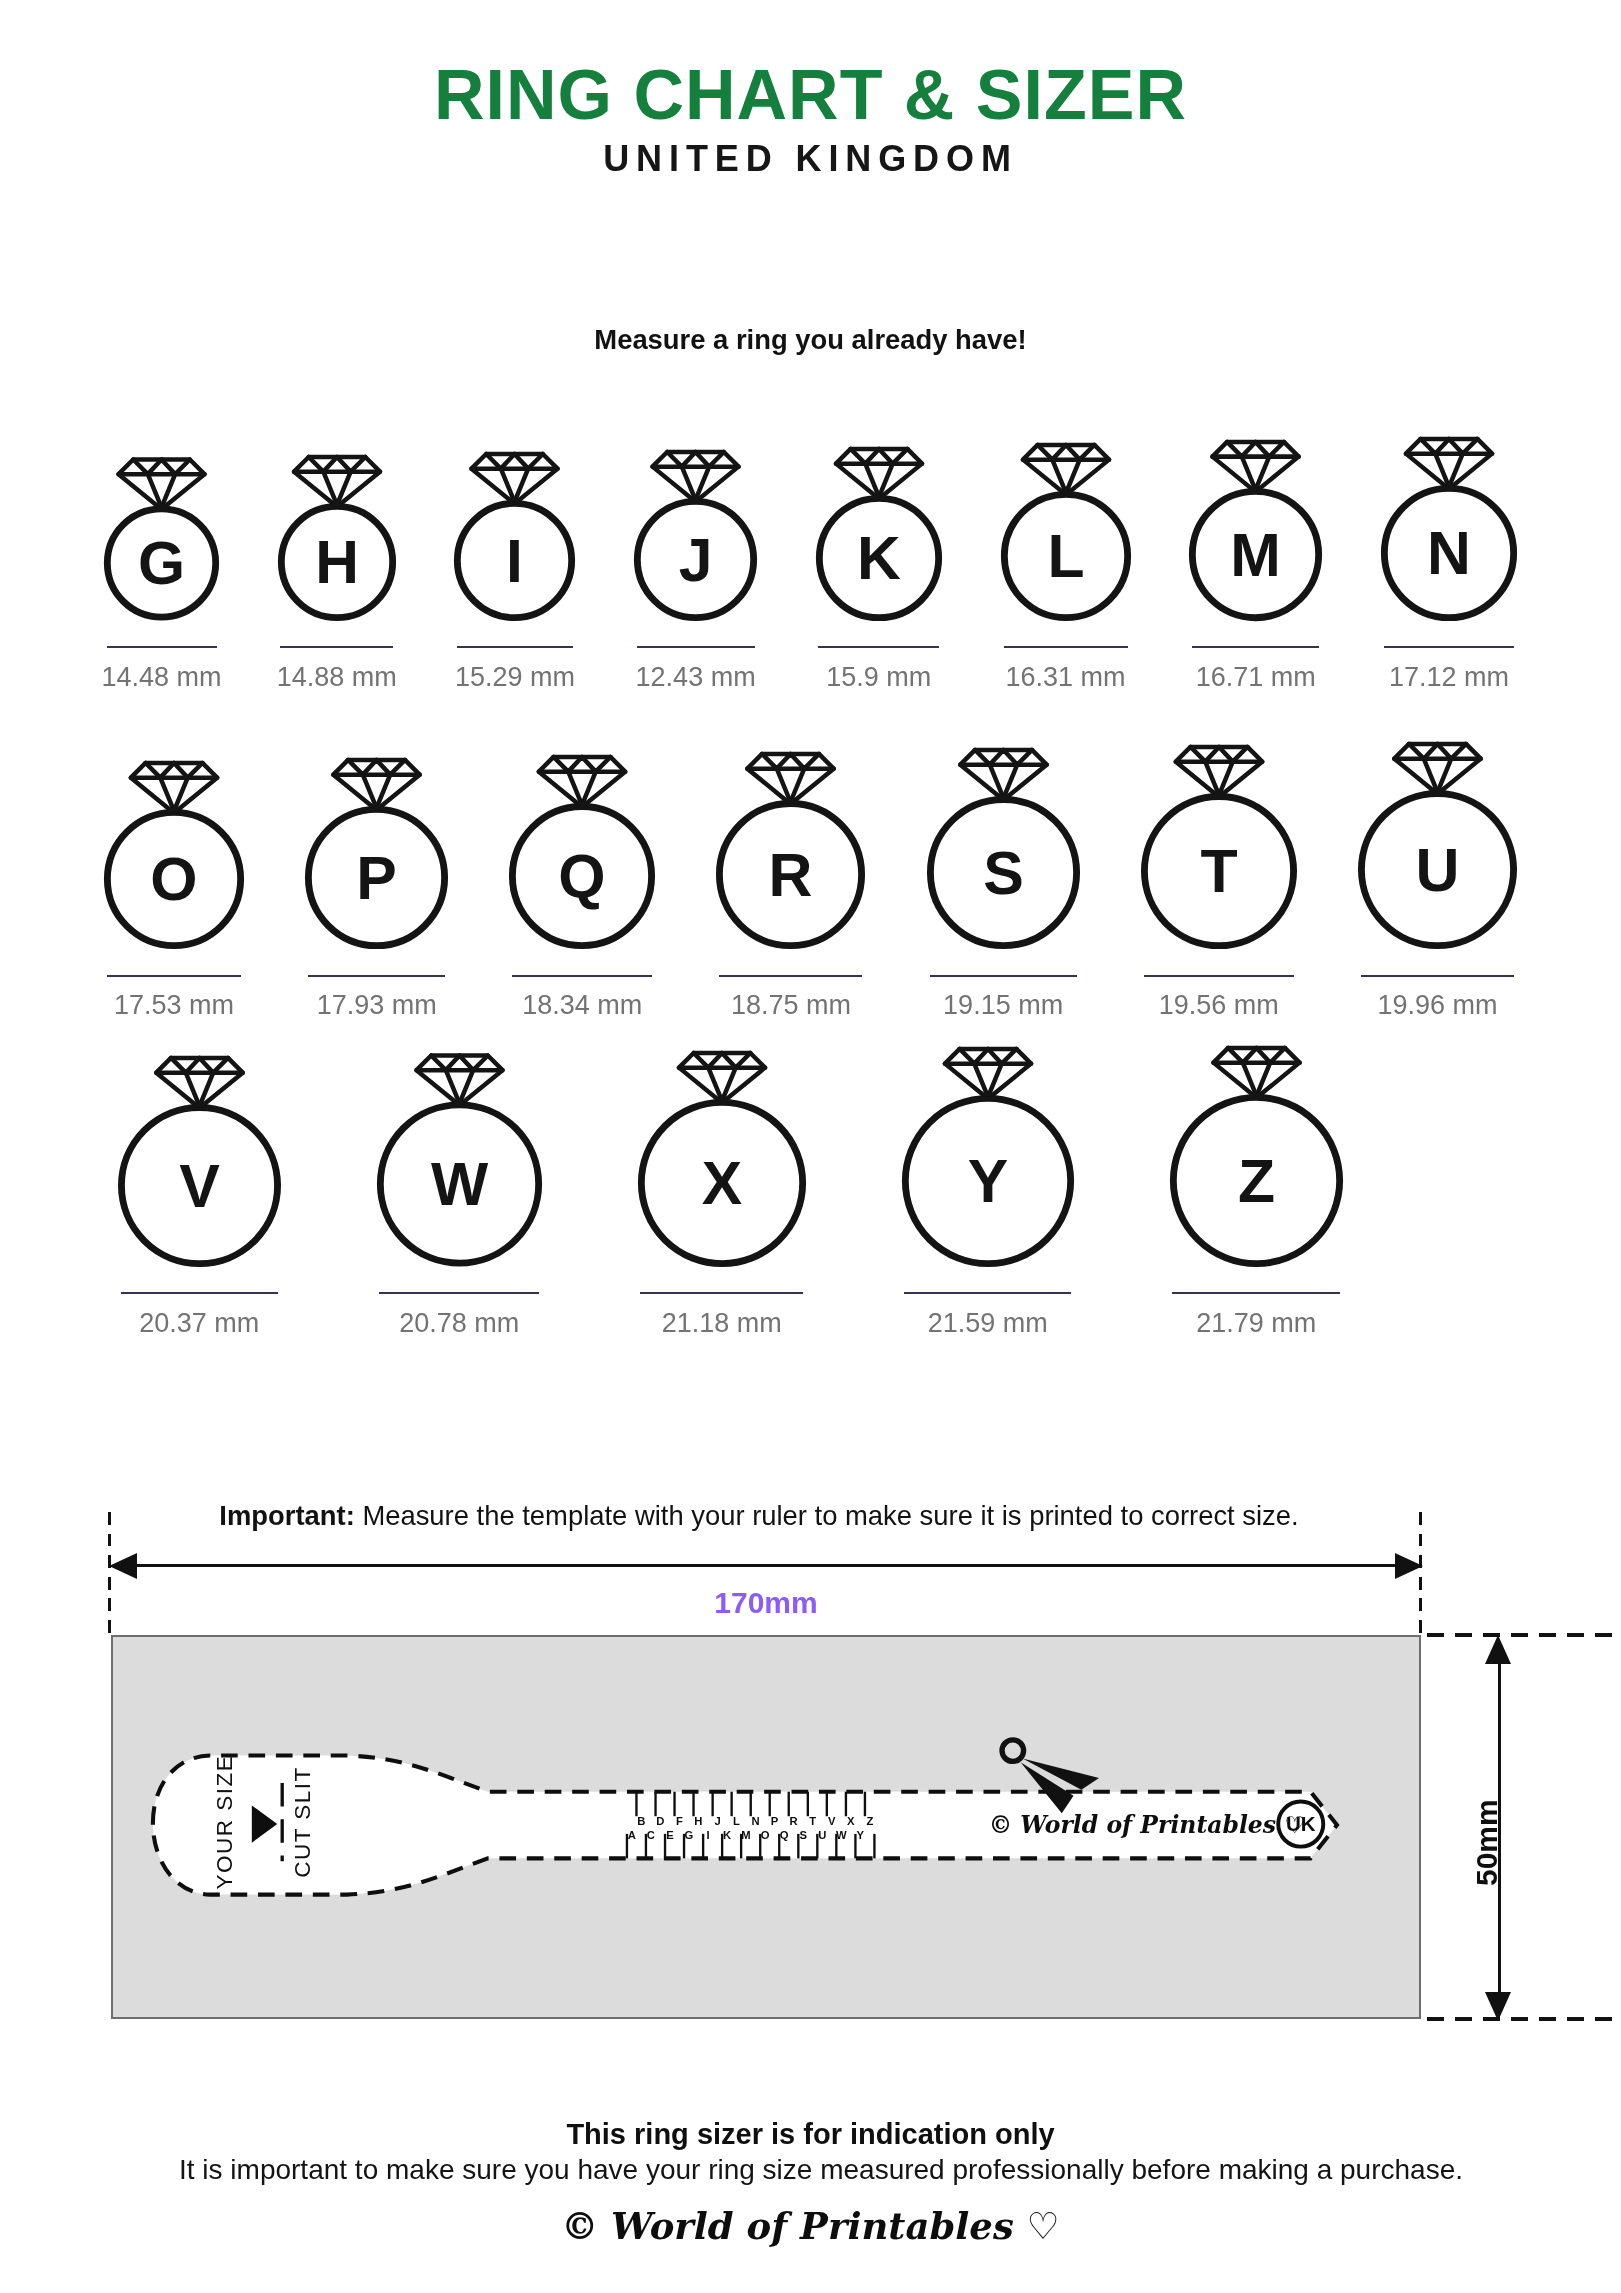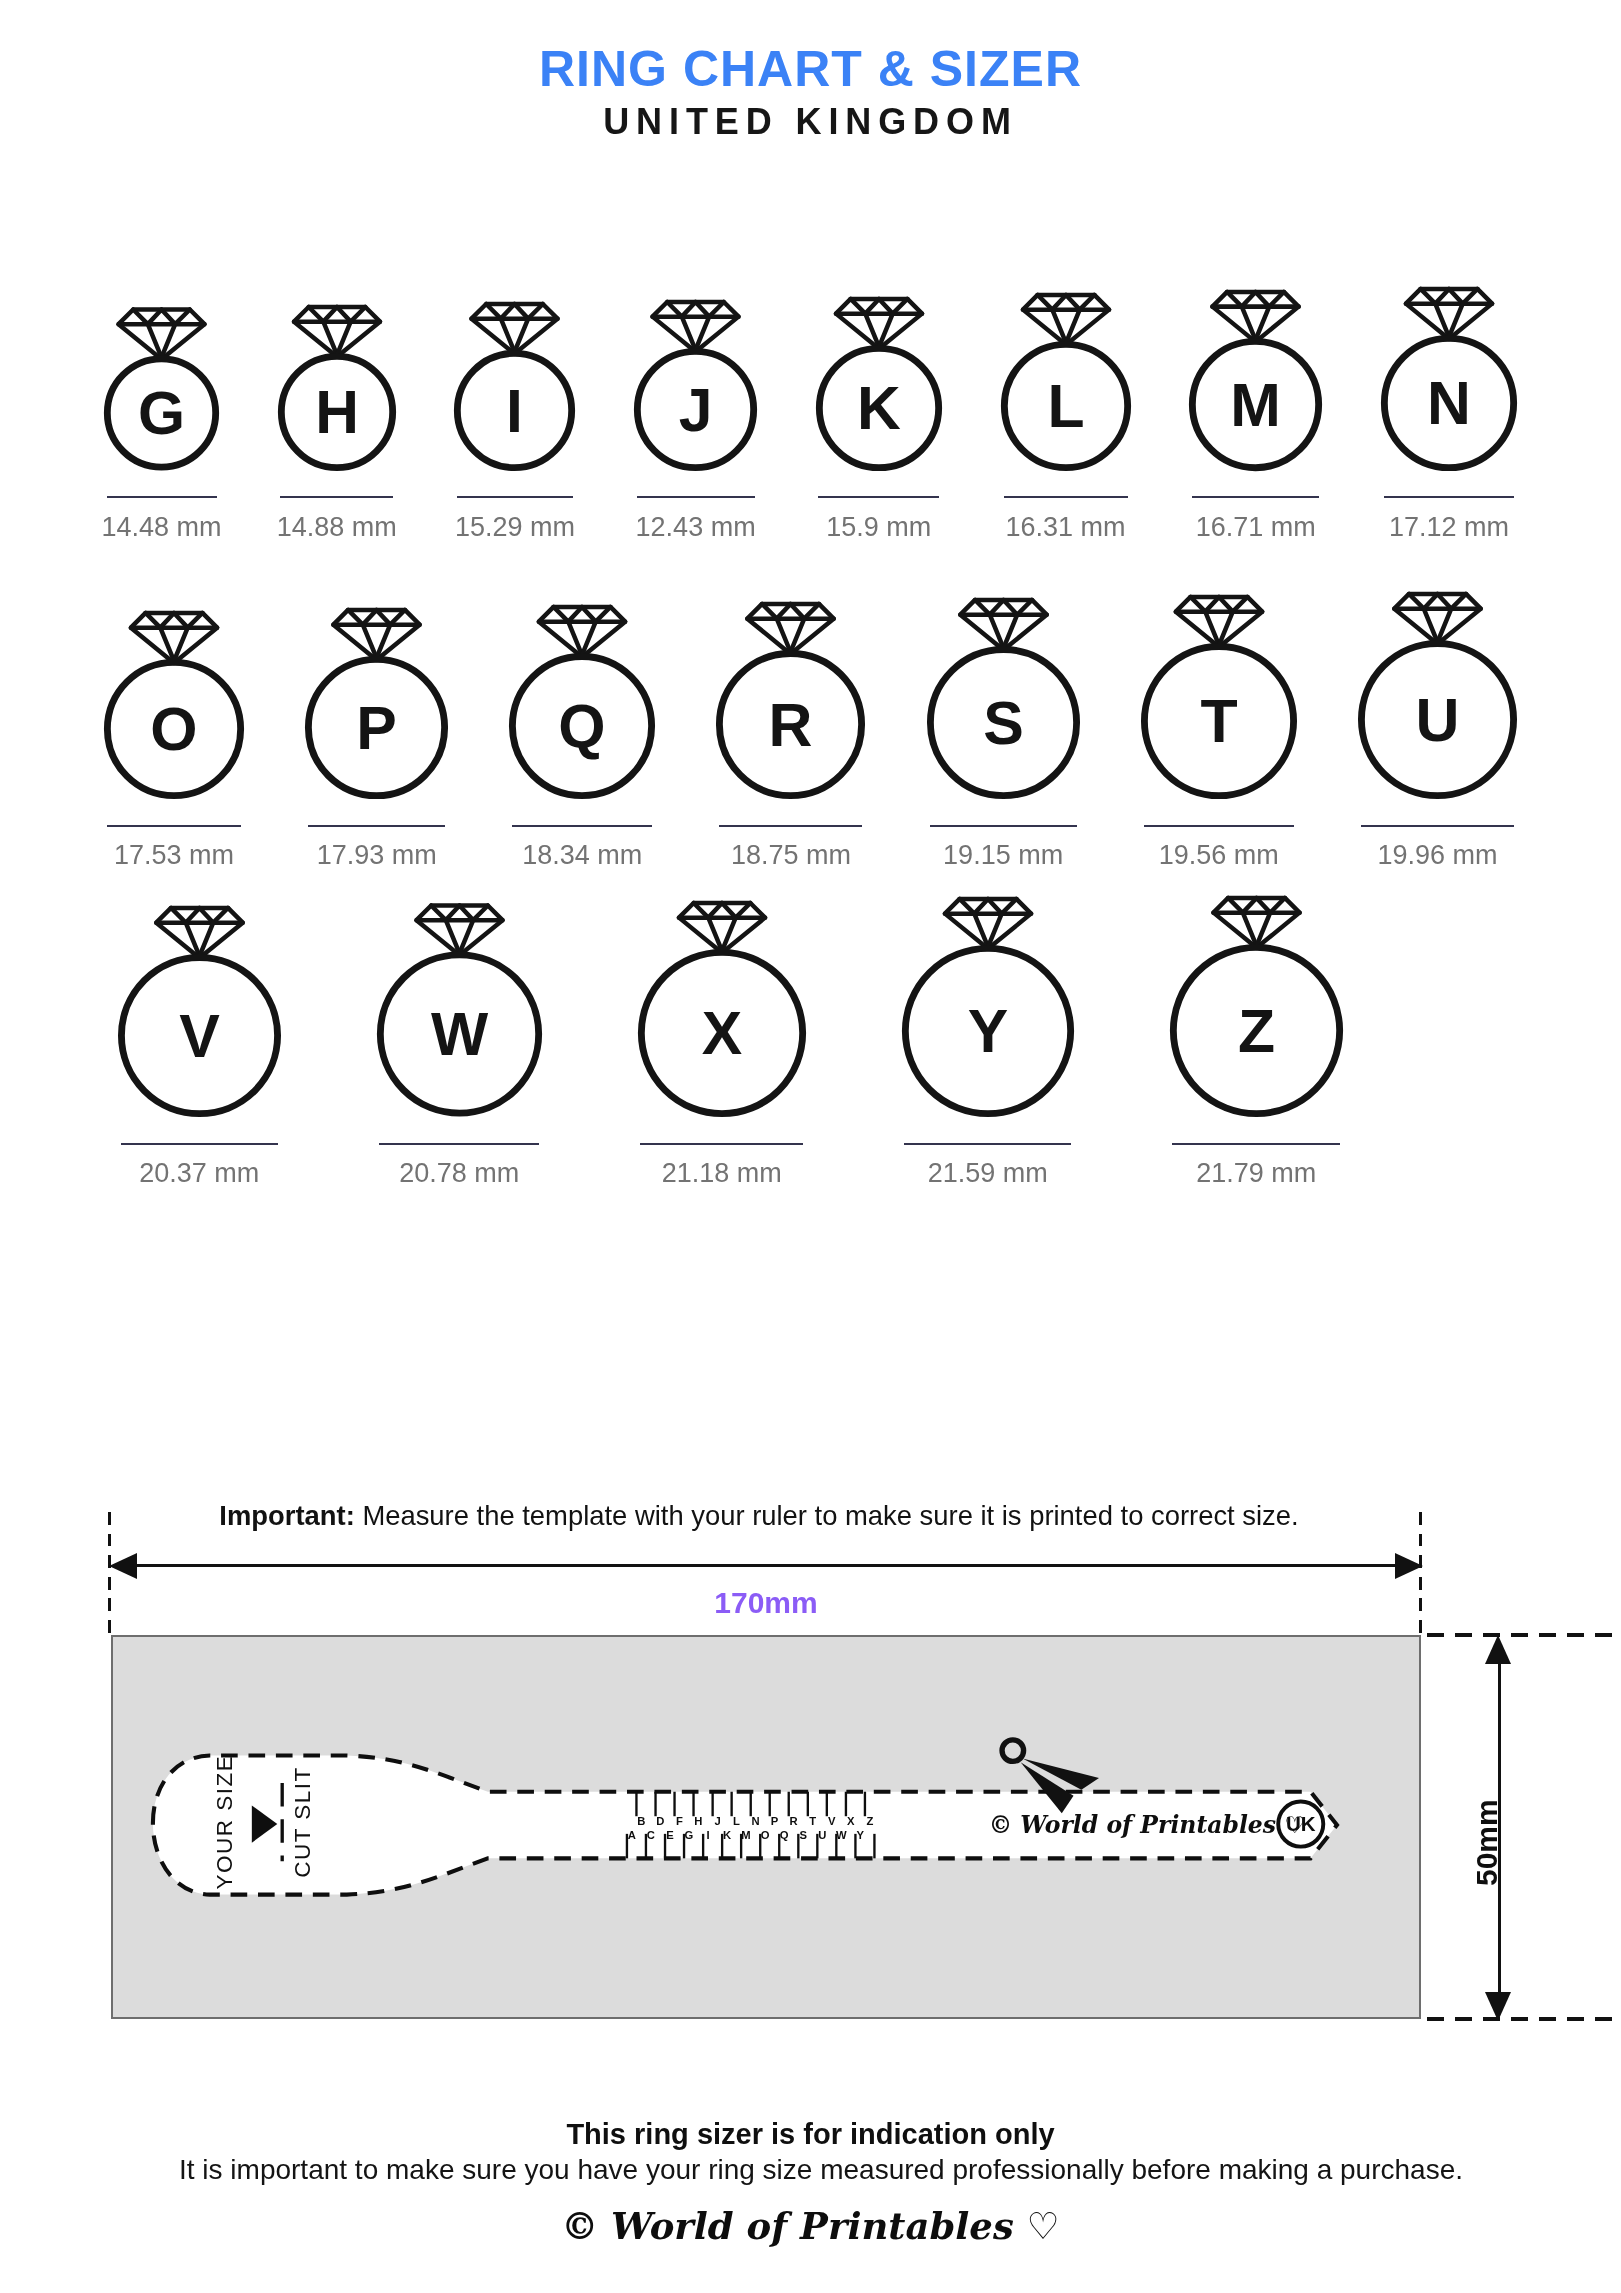--- a/index.html
+++ b/index.html
@@ -1,20 +1,20 @@
 <!DOCTYPE html>
 <html><head>
 <meta charset="utf-8">
 <style>
   html,body{margin:0;padding:0;background:#ffffff;}
   .page{position:relative;width:1621px;height:2294px;background:#fff;overflow:hidden;
         font-family:"Liberation Sans",sans-serif;color:#141414;}
   
   .header{text-align:center;padding-top:43px;}
-  .title{font-size:50px;font-weight:bold;letter-spacing:1px;line-height:1.04;color:#3b82f6;}
+  .title{font-size:70px;font-weight:bold;letter-spacing:1px;line-height:1.04;color:#15803d;margin-top:16px;}
   .subtitle{font-size:36px;font-weight:bold;letter-spacing:6.9px;margin-top:5.9px;color:#161616;}
   
   .intro{margin-top:143px;text-align:center;font-size:27.4px;line-height:34px;color:#121212;}
   .intro .b{font-weight:bold;}
   
   .chart{width:1421px;margin:0 auto;}
   .ring-row{display:flex;align-items:flex-end;justify-content:space-between;}
   .ring-row.loose{justify-content:flex-start;gap:88px;padding-left:13.7px;}
   .ring-row.r1{margin-top:79px;}
   .ring-row.r2{margin-top:49px;}
@@ -53,20 +53,21 @@
 <body>
 
 <div class="page">
 
   <div class="header">
     <div class="title">RING CHART &amp; SIZER</div>
     <div class="subtitle">UNITED KINGDOM</div>
   </div>
 
   <div class="intro">
+    <div class="b">Measure a ring you already have!</div>
   </div>
 
   <div class="chart" id="ring-rows">
       <div class="ring-row r1">
         <div class="ring-cell">
           <svg width="123" height="171" viewBox="0 0 126 174">
     <g fill="none" stroke="#141414" stroke-width="4.6" stroke-linejoin="round" stroke-linecap="round">
       <polygon points="19,18 34,3 92,3 107,18 63,54"></polygon>
       <line x1="19" y1="18" x2="107" y2="18"></line>
       <polyline points="34,3 49,18 63,3 77,18 92,3"></polyline>

